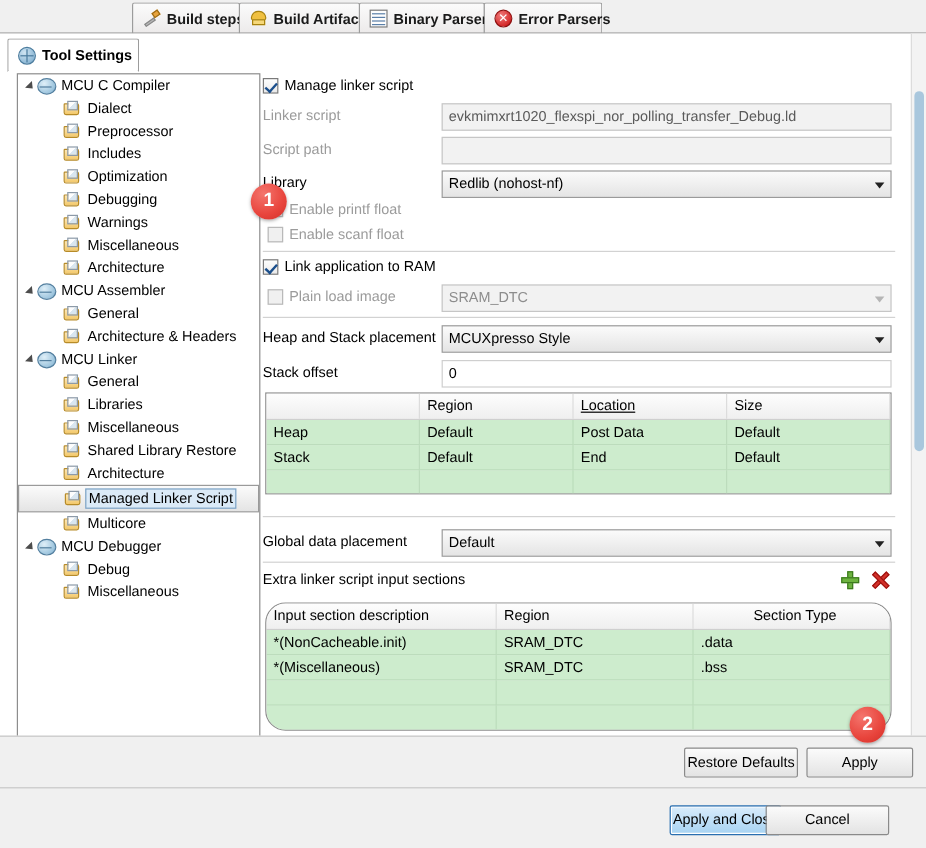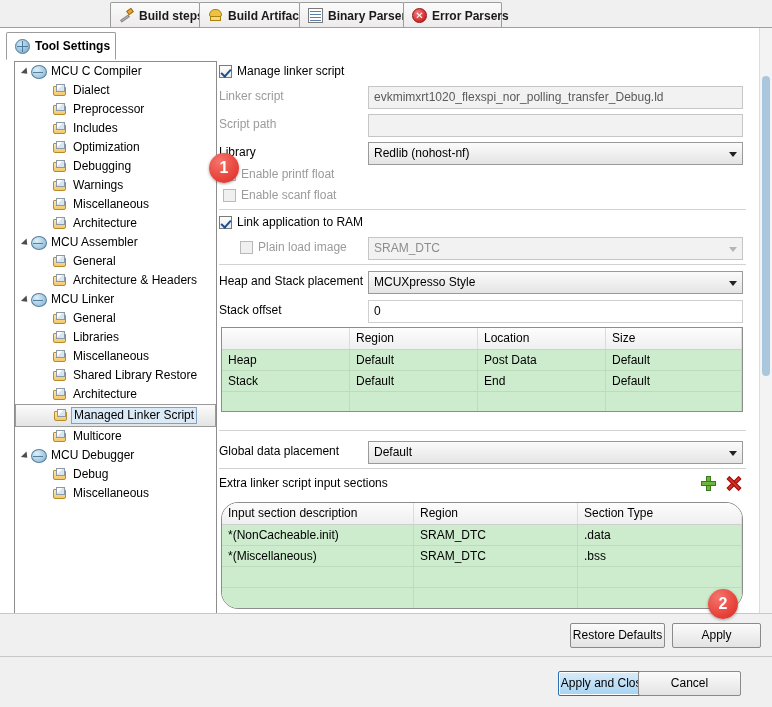--- a/index.html
+++ b/index.html
@@ -344,21 +344,21 @@
         <span class="lab dis">Enable scanf float</span>
       </div>
 
       <div class="sep" style="left:0;top:148px;width:527px;"></div>
 
       <div class="row" style="left:0;top:154px;">
         <span class="cb on"></span>
         <span class="lab">Link application to RAM</span>
       </div>
 
-      <div class="row" style="left:21px;top:179px;">
+      <div class="row" style="left:4px;top:179px;">
         <span class="cb dis"></span>
         <span class="lab dis">Plain load image</span>
       </div>
       <div class="sel dis" style="position:absolute;left:149px;top:176px;width:375px;">
         <span>SRAM_DTC</span>
         <i class="arr"></i>
       </div>
 
       <div class="sep" style="left:0;top:203px;width:527px;"></div>
 
@@ -372,21 +372,21 @@
 
       <div class="row" style="left:0;top:242px;">
         <span class="lab">Stack offset</span>
       </div>
       <div class="txt" style="position:absolute;left:149px;top:239px;width:375px;border-color:#cfcfcf;">0</div>
 
       <div class="tbl" id="hs-table" style="left:2px;top:266px;width:522px;height:85px;">
           <div class="thead">
             <div class="th" style="width: 128px;"></div>
             <div class="th" style="width: 128px;">Region</div>
-            <div class="th" style="width: 128px;">Location</div>
+            <div class="th" style="width: 128px; text-decoration: underline;">Location</div>
             <div class="th" style="width: 136px;">Size</div>
           </div>
           <div class="tr">
             <div class="td" style="width: 128px;">Heap</div>
             <div class="td" style="width: 128px;">Default</div>
             <div class="td" style="width: 128px;">Post Data</div>
             <div class="td" style="width: 136px;">Default</div>
           </div>
           <div class="tr">
             <div class="td" style="width: 128px;">Stack</div>
@@ -417,21 +417,21 @@
       <div class="row" style="left:0;top:415px;">
         <span class="lab">Extra linker script input sections</span>
       </div>
       <div class="plus" style="left:482px;top:415px;"></div>
       <div class="xmark" style="left:507px;top:415px;"></div>
 
       <div class="tbl" id="sec-table" style="left:2px;top:441px;width:522px;height:107px;border-radius:17px;">
           <div class="thead">
             <div class="th" style="width: 192px;">Input section description</div>
             <div class="th" style="width: 164px;">Region</div>
-            <div class="th" style="width: 164px;">Section Type</div>
+            <div class="th" style="width: 164px; text-align: center;">Section Type</div>
           </div>
           <div class="tr">
             <div class="td" style="width: 192px;">*(NonCacheable.init)</div>
             <div class="td" style="width: 164px;">SRAM_DTC</div>
             <div class="td" style="width: 164px;">.data</div>
           </div>
           <div class="tr">
             <div class="td" style="width: 192px;">*(Miscellaneous)</div>
             <div class="td" style="width: 164px;">SRAM_DTC</div>
             <div class="td" style="width: 164px;">.bss</div>

